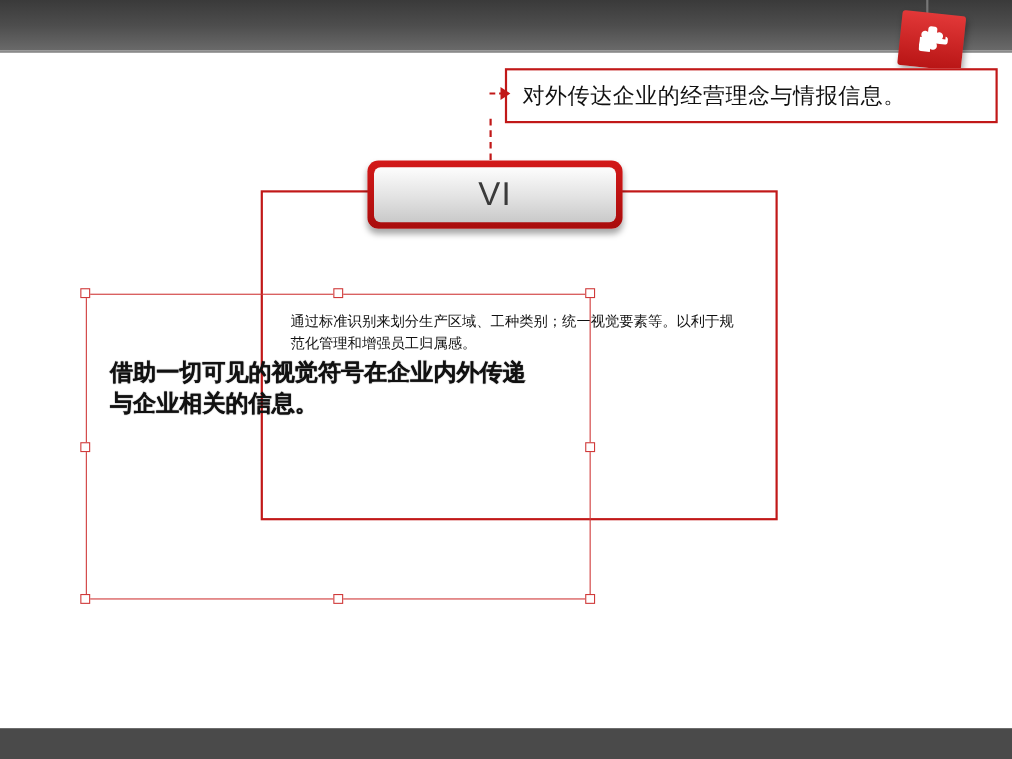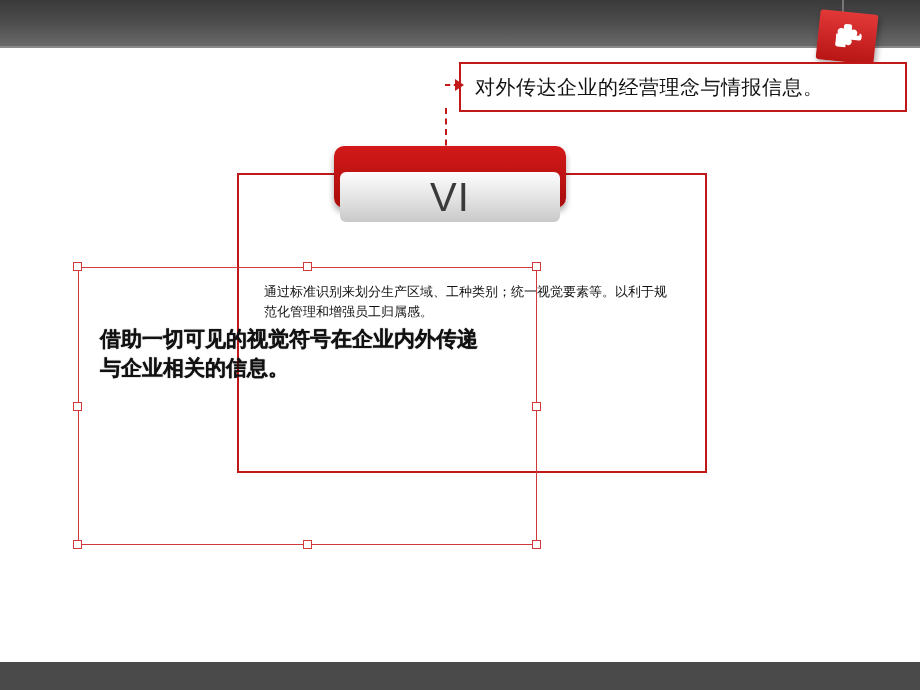--- a/index.html
+++ b/index.html
@@ -102,25 +102,24 @@
       box-shadow: 0 4px 6px rgba(0,0,0,.35);
       padding: 6px;
     }
     .vi-tab-inner {
       width: 100%; height: 100%;
       border-radius: 6px;
       background: linear-gradient(to bottom, #fdfdfd 0%, #e2e2e2 55%, #c9c9c9 100%);
       display: flex;
       align-items: center;
       justify-content: center;
-      font-size: 40px;
+      font-size: 30px;
       color: #3a3a3a;
       font-family: Arial, sans-serif;
       letter-spacing: 1px;
-      margin-top: 20px;
     }
     .main-body-text {
       position: absolute;
       top: 282px; left: 264px;
       width: 410px;
       font-size: 13px;
       line-height: 1.5;
       color: #111;
       text-align: left;
     }

